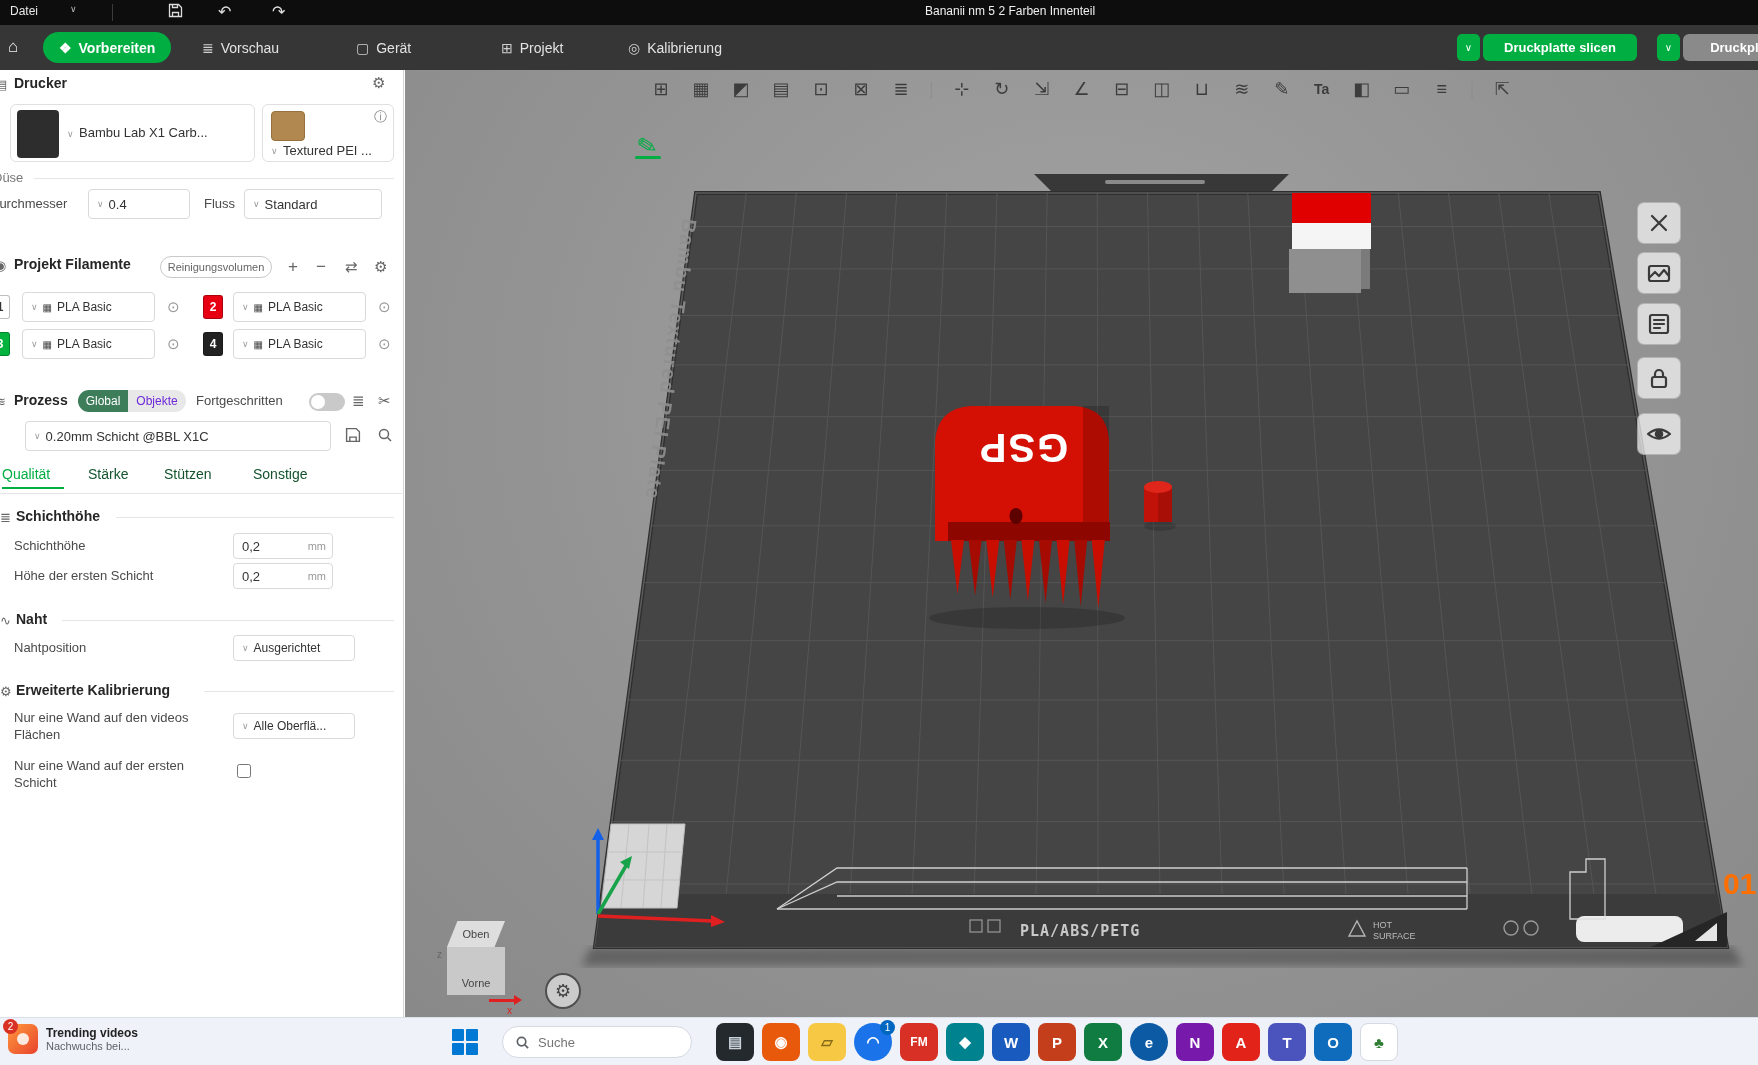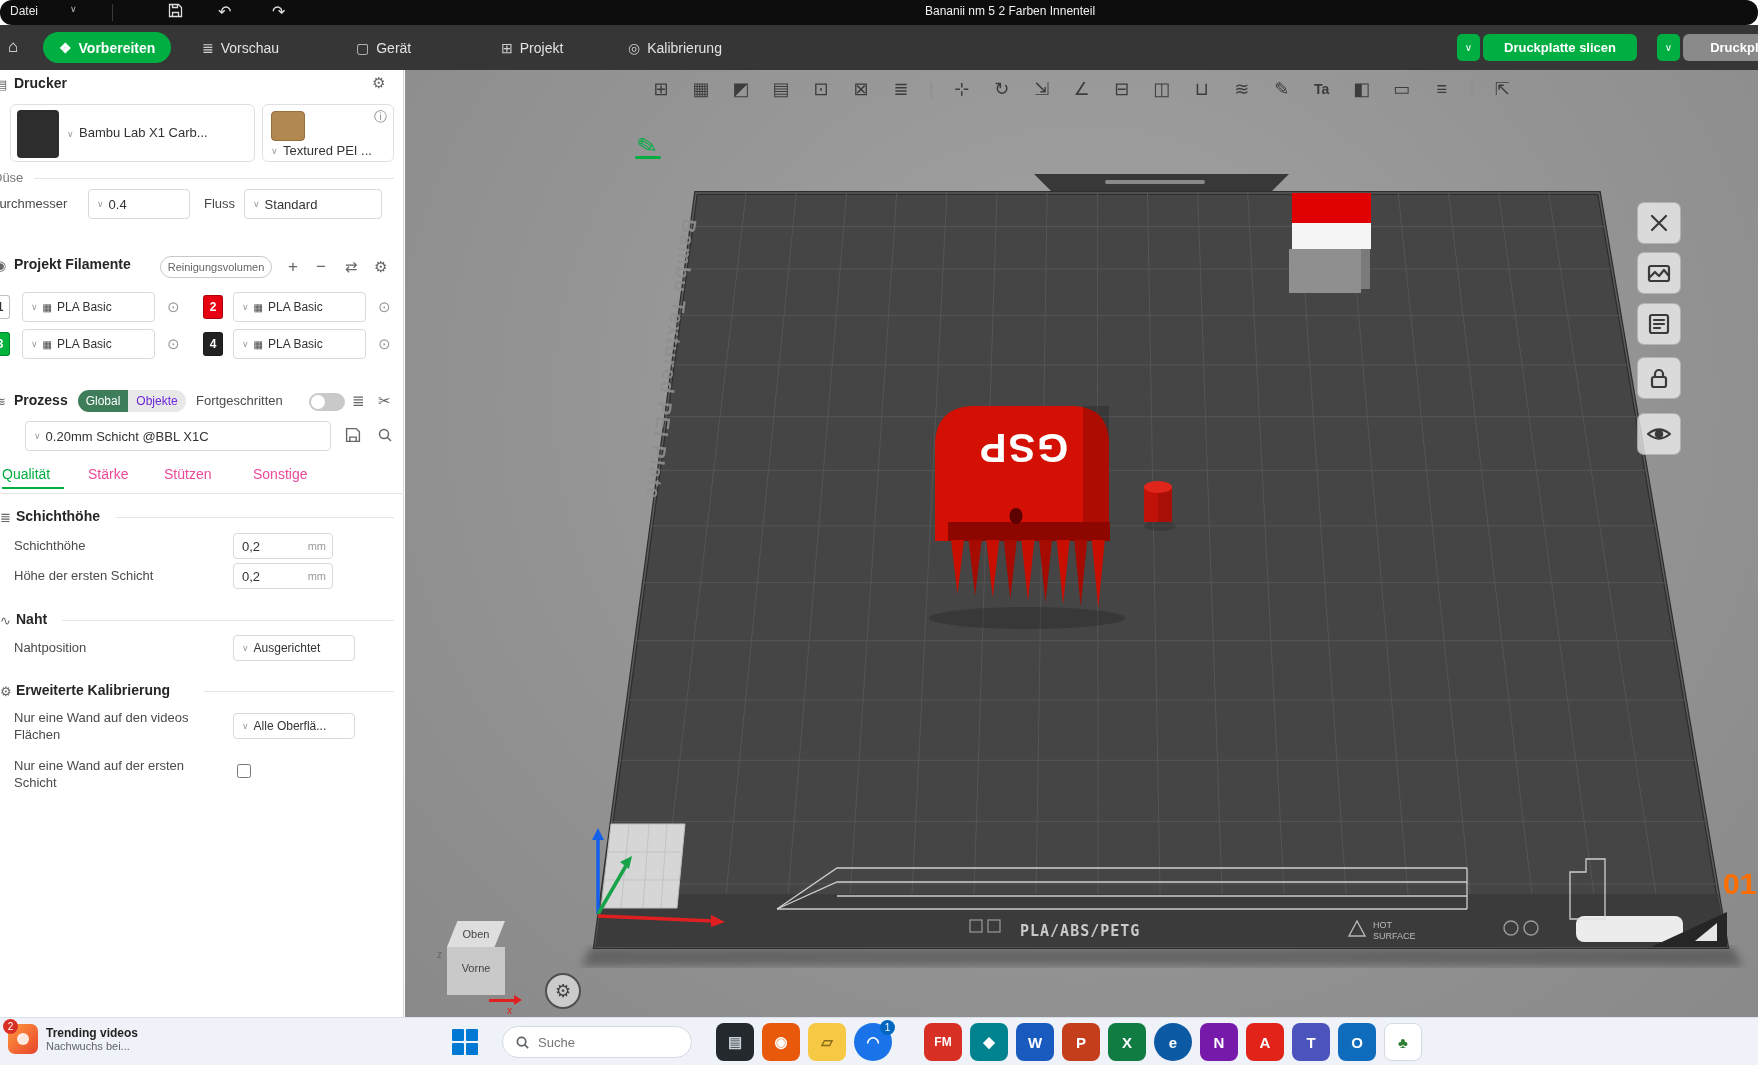--- a/index.html
+++ b/index.html
@@ -2,21 +2,21 @@
 <html><head>
 <meta charset="utf-8">
 <style>
   * { margin:0; padding:0; box-sizing:border-box; }
   html,body { width:1758px; height:1065px; overflow:hidden; background:#888;
     font-family:"Liberation Sans", sans-serif; }
   #app { position:relative; width:1758px; height:1065px; overflow:hidden; background:#fff; }
   .abs { position:absolute; }
 
   
-  #titlebar { position:absolute; left:0; top:0; width:1758px; height:25px; background:#0d0d0d; color:#eee;border-radius:12px; }
+  #titlebar { position:absolute; left:0; top:0; width:1758px; height:25px; background:#0d0d0d; color:#eee; }
   #titlebar .tbtxt { position:absolute; top:4px; font-size:12px; color:#e8e8e8; }
   .tb-icon { position:absolute; top:3px; color:#ddd; font-size:14px; line-height:18px; }
 
   
   #navbar { position:absolute; left:0; top:25px; width:1758px; height:45px; background:#363636; }
   .nav-tab { position:absolute; top:0; height:45px; display:flex; align-items:center; gap:7px;
     color:#e3e3e3; font-size:14px; cursor:default; }
   .nav-tab .tabico { font-size:14px; color:#cfcfcf; }
   #tab-active { position:absolute; top:7px; height:31px; border-radius:16px; background:#00ae42;
     display:flex; align-items:center; gap:7px; padding:0 16px; color:#fff; font-size:14px; font-weight:bold; }
@@ -39,42 +39,42 @@
   .pill-btn { position:absolute; border:1px solid #c9c9c9; border-radius:11px; background:#fff;
     color:#666; font-size:11px; display:flex; align-items:center; justify-content:center; }
   .mini-ico { position:absolute; color:#666; font-size:15px; line-height:1; }
   .slot-badge { position:absolute; width:20px; height:24px; border-radius:3px; font-size:12px; font-weight:bold;
     display:flex; align-items:center; justify-content:center; border:1px solid rgba(0,0,0,.25); }
   .field { position:absolute; display:flex; align-items:center; border:1px solid #d9d9d9; border-radius:4px;
     background:#fff; overflow:hidden; }
   .field input { border:none; outline:none; width:100%; font-size:13px; color:#333; padding-left:8px;
     font-family:"Liberation Sans", sans-serif; }
   .field .unit { font-size:11px; color:#999; padding-right:6px; }
-  .ptab { position:absolute; font-size:14px; color:#ec4899; }
+  .ptab { position:absolute; font-size:14px; color:#14532d; }
   .ptab.active { color:#00ae42; font-weight:normal; }
   .scope-pill { position:absolute; height:22px; font-size:12px; display:flex; align-items:center; justify-content:center; }
   .toggle { position:absolute; width:36px; height:18px; border-radius:9px; background:#c9c9c9; }
   .toggle .knob { position:absolute; left:2px; top:2px; width:14px; height:14px; border-radius:50%; background:#fff; }
 
   
   #viewport { position:absolute; left:405px; top:70px; width:1353px; height:947px;
     background:radial-gradient(ellipse at 50% 35%, #a4a4a4 0%, #949494 55%, #898989 100%); }
   #vp-toolbar { position:absolute; left:244px; top:8px; display:flex; gap:16px; align-items:center; }
   #vp-toolbar .vpico { width:24px; text-align:center; font-size:18px; color:#3c3c3c; cursor:default; }
   #vp-toolbar .vpsep { color:#8f8f8f; font-size:18px; }
   .side-tool { position:absolute; left:1232px; width:44px; height:42px; border-radius:7px;
     background:rgba(242,242,242,.75); border:1px solid rgba(0,0,0,.18); display:flex; align-items:center;
     justify-content:center; color:#3a3a3a; }
   .side-tool svg { stroke:#3a3a3a; fill:none; stroke-width:2.2; stroke-linecap:round; stroke-linejoin:round; }
 
   #navcube { position:absolute; left:32px; top:843px; width:80px; height:100px; font-size:11px; color:#444; }
   #navcube .face-top { position:absolute; left:10px; top:8px; width:58px; height:26px; background:#dedede;
     clip-path:polygon(18% 0,100% 0,82% 100%,0 100%); display:flex; align-items:center; justify-content:center; }
   #navcube .face-front { position:absolute; left:10px; top:34px; width:58px; height:48px; background:#c9c9c9;
-    display:flex; align-items:center; justify-content:center; padding-bottom:6px; }
+    display:flex; align-items:flex-end; justify-content:center; padding-bottom:6px; }
   #navcube .axis-x { position:absolute; left:52px; top:86px; width:26px; height:3px; background:#e02020; }
   #navcube .axis-x:after { content:""; position:absolute; right:-7px; top:-4px; border-left:8px solid #e02020;
     border-top:5px solid transparent; border-bottom:5px solid transparent; }
   #navcube .ax-lbl { position:absolute; font-size:10px; color:#666; }
 
   #gear-btn { position:absolute; left:140px; top:903px; width:36px; height:36px; border-radius:50%;
     border:2px solid #4f4f4f; background:rgba(255,255,255,.55); display:flex; align-items:center;
     justify-content:center; font-size:18px; color:#444; }
   #pencil { position:absolute; left:232px; top:62px; font-size:24px; color:#00ae42; transform:rotate(-12deg); }
   #pencil-line { position:absolute; left:230px; top:86px; width:26px; height:3px; background:#00ae42; border-radius:2px; }
@@ -531,21 +531,21 @@
       <div class="app-tile" style="background: rgb(232, 89, 12);">
           <span style="color: rgb(255, 255, 255);">◉</span>
         </div>
       <div class="app-tile" style="background: rgb(247, 200, 67);">
           <span style="color: rgb(138, 109, 26);">▱</span>
         </div>
       <div class="app-tile" style="border-radius: 50%; background: rgb(26, 115, 232);">
         <span style="color: rgb(255, 255, 255);">◠</span>
         <span class="abadge">1</span>
       </div>
-      <div class="app-tile" style="font-size: 12px; background: rgb(217, 48, 37); margin-left: 24px;">
+      <div class="app-tile" style="font-size: 12px; background: rgb(217, 48, 37);">
           <span style="color: rgb(255, 255, 255);">FM</span>
         </div>
       <div class="app-tile" style="background: rgb(0, 131, 143);">
           <span style="color: rgb(255, 255, 255);">◆</span>
         </div>
       <div class="app-tile" style="background: rgb(24, 90, 189);">
           <span style="color: rgb(255, 255, 255);">W</span>
         </div>
       <div class="app-tile" style="background: rgb(196, 62, 28);">
           <span style="color: rgb(255, 255, 255);">P</span>

